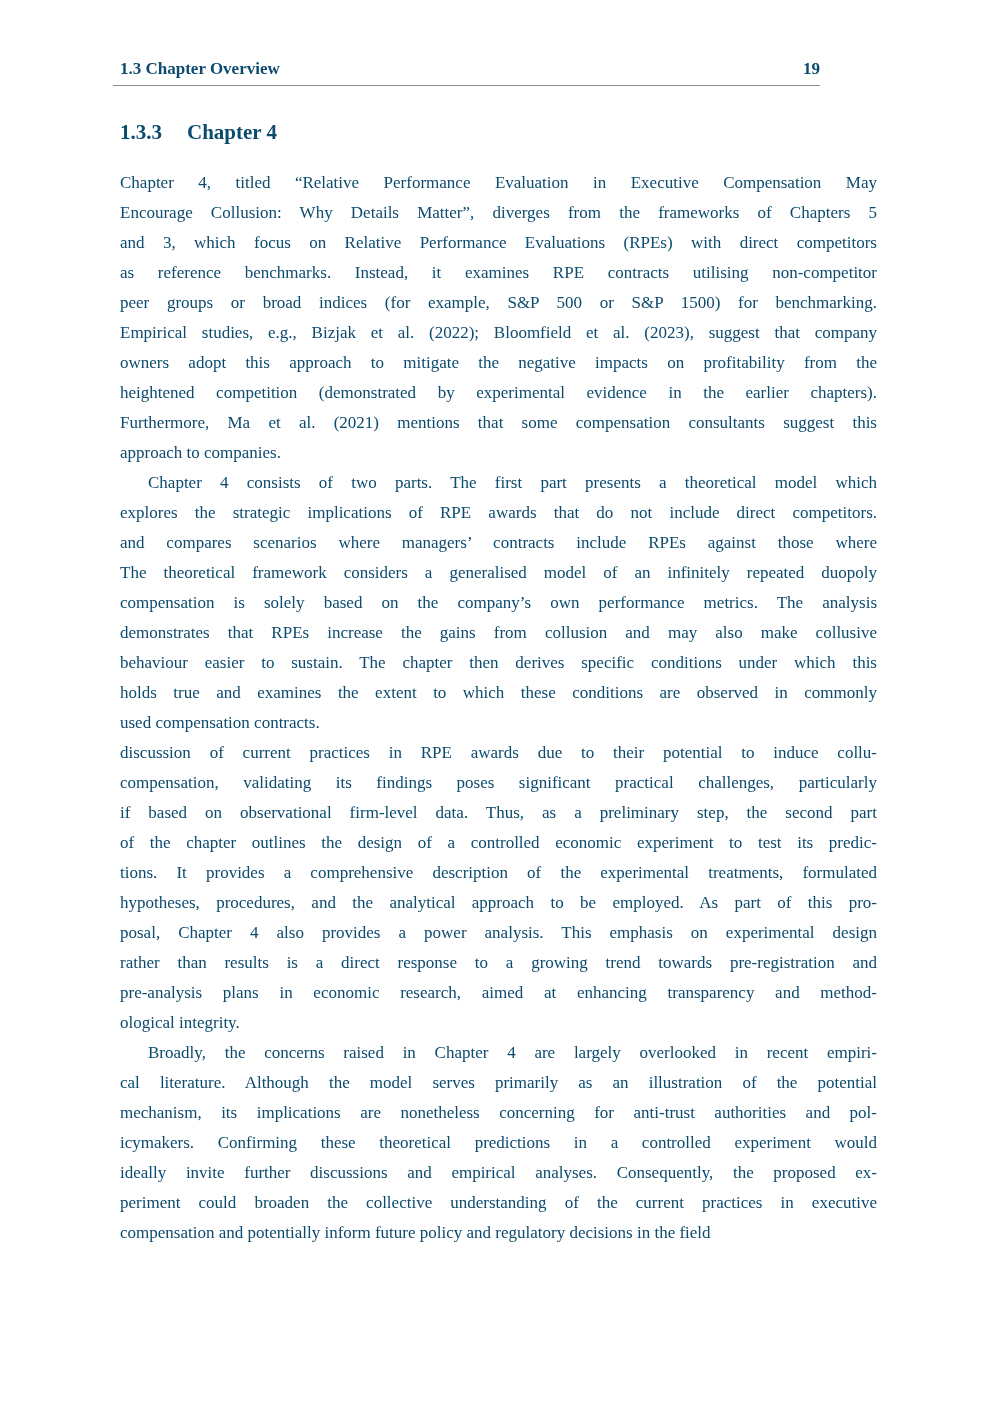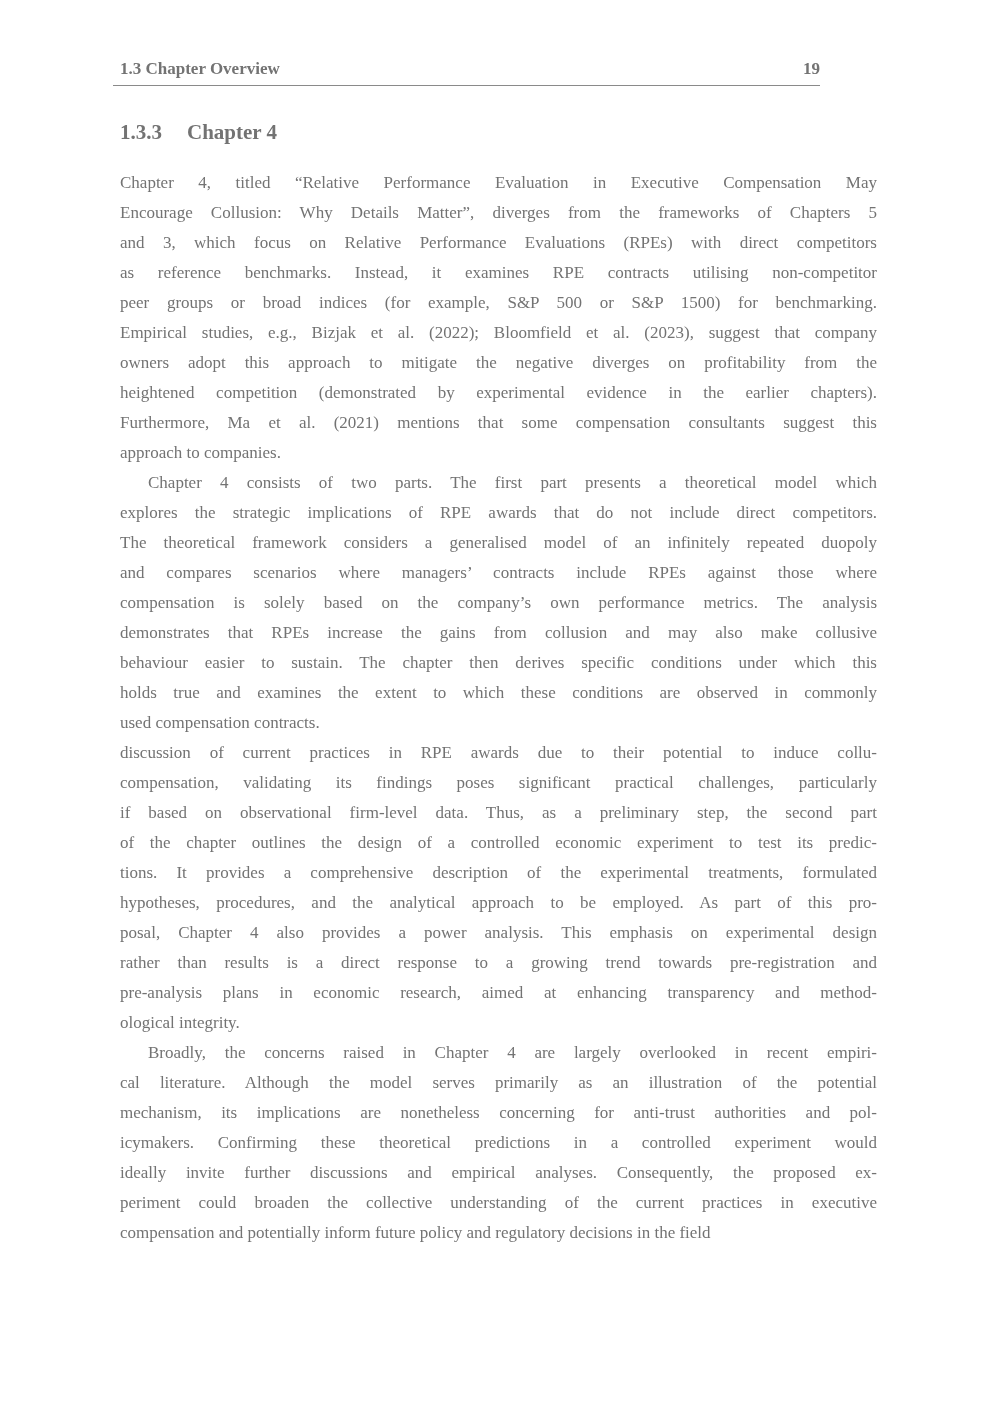--- a/index.html
+++ b/index.html
@@ -6,21 +6,21 @@
     margin: 0;
     padding: 0;
     background: #ffffff;
   }
   .page {
     position: relative;
     width: 1000px;
     height: 1414px;
     background: #ffffff;
     font-family: "Liberation Serif", "DejaVu Serif", serif;
-    color: #737373;
+    color: #0c4a6e;
     overflow: hidden;
   }
   .running-header {
     position: absolute;
     left: 113px;
     top: 58px;
     width: 707px;
     height: 27px;
     border-bottom: 1.5px solid #8a8a8a;
     display: flex;
@@ -78,30 +78,30 @@
   </div>
 
   <div class="document-body">
       <div class="paragraph">
         <div class="line">Chapter 4, titled “Relative Performance Evaluation in Executive Compensation May</div>
         <div class="line">Encourage Collusion: Why Details Matter”, diverges from the frameworks of Chapters 5</div>
         <div class="line">and 3, which focus on Relative Performance Evaluations (RPEs) with direct competitors</div>
         <div class="line">as reference benchmarks. Instead, it examines RPE contracts utilising non-competitor</div>
         <div class="line">peer groups or broad indices (for example, S&amp;P 500 or S&amp;P 1500) for benchmarking.</div>
         <div class="line">Empirical studies, e.g., Bizjak et al. (2022); Bloomfield et al. (2023), suggest that company</div>
-        <div class="line">owners adopt this approach to mitigate the negative diverges on profitability from the</div>
+        <div class="line">owners adopt this approach to mitigate the negative impacts on profitability from the</div>
         <div class="line">heightened competition (demonstrated by experimental evidence in the earlier chapters).</div>
         <div class="line">Furthermore, Ma et al. (2021) mentions that some compensation consultants suggest this</div>
         <div class="line line-last">approach to companies.</div>
       </div>
       <div class="paragraph">
         <div class="line line-indent">Chapter 4 consists of two parts. The first part presents a theoretical model which</div>
         <div class="line">explores the strategic implications of RPE awards that do not include direct competitors.</div>
+        <div class="line">and compares scenarios where managers’ contracts include RPEs against those where</div>
         <div class="line">The theoretical framework considers a generalised model of an infinitely repeated duopoly</div>
-        <div class="line">and compares scenarios where managers’ contracts include RPEs against those where</div>
         <div class="line">compensation is solely based on the company’s own performance metrics. The analysis</div>
         <div class="line">demonstrates that RPEs increase the gains from collusion and may also make collusive</div>
         <div class="line">behaviour easier to sustain. The chapter then derives specific conditions under which this</div>
         <div class="line">holds true and examines the extent to which these conditions are observed in commonly</div>
         <div class="line line-last">used compensation contracts.</div>
       </div>
       <div class="paragraph">
         <div class="line">discussion of current practices in RPE awards due to their potential to induce collu-</div>
         <div class="line">compensation, validating its findings poses significant practical challenges, particularly</div>
         <div class="line">if based on observational firm-level data. Thus, as a preliminary step, the second part</div>

